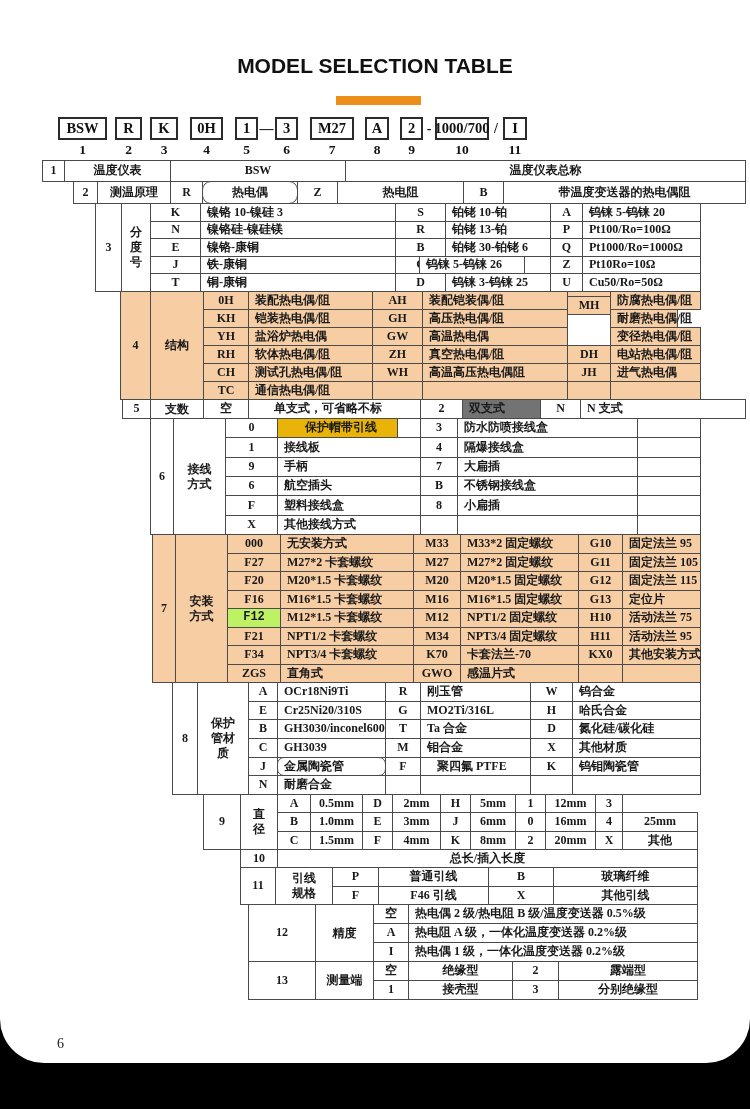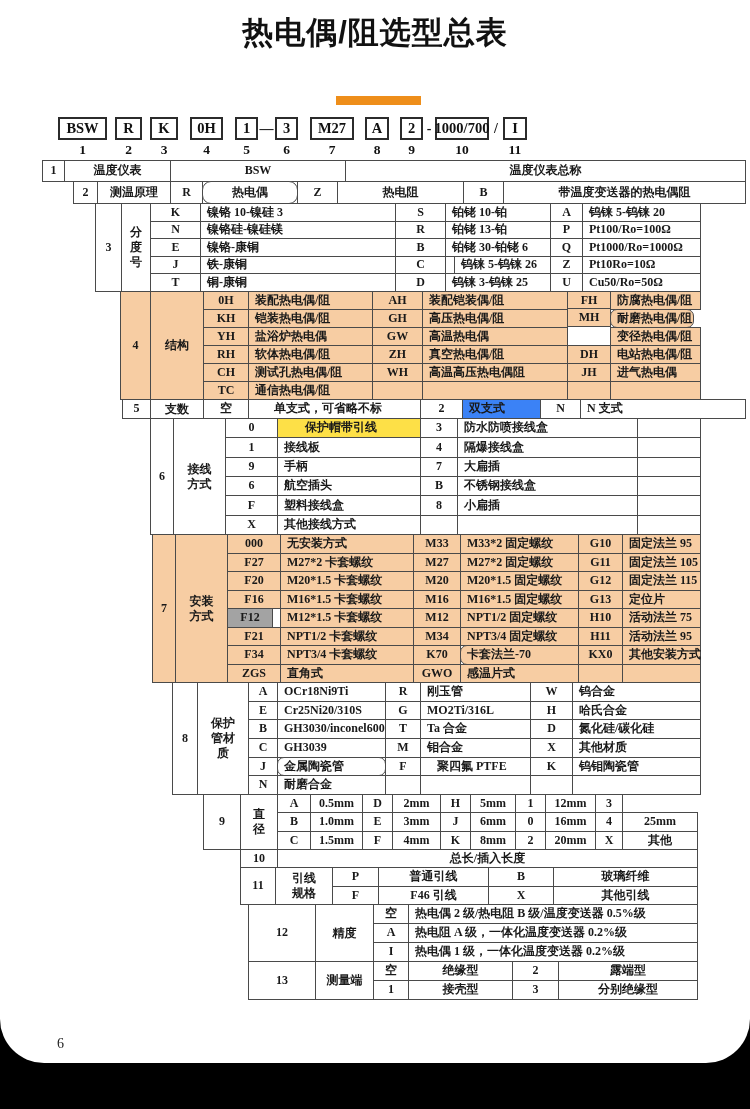--- a/index.html
+++ b/index.html
@@ -27,21 +27,21 @@
         line-height:1.1;}
   .cell.left{justify-content:flex-start;padding-left:6px;}
   .cell.multi{flex-direction:column;line-height:1.25;}
   .pagenum{position:absolute;left:57px;top:1036px;font-size:14px;color:#222;}
 </style>
 </head>
 <body>
 
 <div class="stage">
   <div class="card">
-    <div class="title">热电偶/阻选型总表</div>
+    <div class="subtitle">MODEL SELECTION TABLE</div>
     <div class="accent-bar" style="background: rgb(238, 142, 26);"></div>
     <div id="code-row">
         <div class="cbox" style="left: 58px; width: 49px;">BSW</div>
         <div class="cnum" style="left: 46px; width: 73px;">1</div>
         <div class="cbox" style="left: 115px; width: 27px;">R</div>
         <div class="cnum" style="left: 103px; width: 51px;">2</div>
         <div class="cbox" style="left: 150px; width: 28px;">K</div>
         <div class="cnum" style="left: 138px; width: 52px;">3</div>
         <div class="cbox" style="left: 190px; width: 33px;">0H</div>
         <div class="cnum" style="left: 178px; width: 57px;">4</div>
@@ -96,21 +96,21 @@
         <div class="cell left" style="left: 582px; top: 221px; width: 119px; height: 18px; background: rgb(255, 255, 255); border-color: rgb(74, 74, 74);">Pt100/Ro=100Ω</div>
         <div class="cell" style="left: 150px; top: 238px; width: 51px; height: 19px; background: rgb(255, 255, 255); border-color: rgb(74, 74, 74);">E</div>
         <div class="cell left" style="left: 200px; top: 238px; width: 196px; height: 19px; background: rgb(255, 255, 255); border-color: rgb(74, 74, 74);">镍铬-康铜</div>
         <div class="cell" style="left: 395px; top: 238px; width: 51px; height: 19px; background: rgb(255, 255, 255); border-color: rgb(74, 74, 74);">B</div>
         <div class="cell left" style="left: 445px; top: 238px; width: 106px; height: 19px; background: rgb(255, 255, 255); border-color: rgb(74, 74, 74);">铂铑 30-铂铑 6</div>
         <div class="cell" style="left: 550px; top: 238px; width: 33px; height: 19px; background: rgb(255, 255, 255); border-color: rgb(74, 74, 74);">Q</div>
         <div class="cell left" style="left: 582px; top: 238px; width: 119px; height: 19px; background: rgb(255, 255, 255); border-color: rgb(74, 74, 74);">Pt1000/Ro=1000Ω</div>
         <div class="cell" style="left: 150px; top: 256px; width: 51px; height: 18px; background: rgb(255, 255, 255); border-color: rgb(74, 74, 74);">J</div>
         <div class="cell left" style="left: 200px; top: 256px; width: 196px; height: 18px; background: rgb(255, 255, 255); border-color: rgb(74, 74, 74);">铁-康铜</div>
         <div class="cell" style="left: 395px; top: 256px; width: 51px; height: 18px; background: rgb(255, 255, 255); border-color: rgb(74, 74, 74);">C</div>
-        <div class="cell left" style="left: 454px; top: 256px; width: 106px; height: 18px; background: rgb(255, 255, 255); border-color: rgb(74, 74, 74);">钨铼 5-钨铼 26</div>
+        <div class="cell left" style="left: 419px; top: 256px; width: 106px; height: 18px; background: rgb(255, 255, 255); border-color: rgb(74, 74, 74);">钨铼 5-钨铼 26</div>
         <div class="cell" style="left: 550px; top: 256px; width: 33px; height: 18px; background: rgb(255, 255, 255); border-color: rgb(74, 74, 74);">Z</div>
         <div class="cell left" style="left: 582px; top: 256px; width: 119px; height: 18px; background: rgb(255, 255, 255); border-color: rgb(74, 74, 74);">Pt10Ro=10Ω</div>
         <div class="cell" style="left: 150px; top: 273px; width: 51px; height: 19px; background: rgb(255, 255, 255); border-color: rgb(74, 74, 74);">T</div>
         <div class="cell left" style="left: 200px; top: 273px; width: 196px; height: 19px; background: rgb(255, 255, 255); border-color: rgb(74, 74, 74);">铜-康铜</div>
         <div class="cell" style="left: 395px; top: 273px; width: 51px; height: 19px; background: rgb(255, 255, 255); border-color: rgb(74, 74, 74);">D</div>
         <div class="cell left" style="left: 445px; top: 273px; width: 106px; height: 19px; background: rgb(255, 255, 255); border-color: rgb(74, 74, 74);">钨铼 3-钨铼 25</div>
         <div class="cell" style="left: 550px; top: 273px; width: 33px; height: 19px; background: rgb(255, 255, 255); border-color: rgb(74, 74, 74);">U</div>
         <div class="cell left" style="left: 582px; top: 273px; width: 119px; height: 19px; background: rgb(255, 255, 255); border-color: rgb(74, 74, 74);">Cu50/Ro=50Ω</div>
         <div class="cell" style="left: 120px; top: 291px; width: 31px; height: 109px; background: rgb(247, 205, 163); border-color: rgb(74, 74, 74);">4</div>
         <div class="cell multi" style="left: 150px; top: 291px; width: 54px; height: 109px; background: rgb(247, 205, 163); border-color: rgb(74, 74, 74);">
@@ -119,22 +119,22 @@
         <div class="cell" style="left: 203px; top: 291px; width: 46px; height: 19px; background: rgb(247, 205, 163); border-color: rgb(74, 74, 74);">0H</div>
         <div class="cell left" style="left: 248px; top: 291px; width: 125px; height: 19px; background: rgb(247, 205, 163); border-color: rgb(74, 74, 74);">装配热电偶/阻</div>
         <div class="cell" style="left: 372px; top: 291px; width: 51px; height: 19px; background: rgb(247, 205, 163); border-color: rgb(74, 74, 74);">AH</div>
         <div class="cell left" style="left: 422px; top: 291px; width: 146px; height: 19px; background: rgb(247, 205, 163); border-color: rgb(74, 74, 74);">装配铠装偶/阻</div>
         <div class="cell" style="left: 567px; top: 291px; width: 44px; height: 19px; background: rgb(247, 205, 163); border-color: rgb(74, 74, 74);">FH</div>
         <div class="cell left" style="left: 610px; top: 291px; width: 91px; height: 19px; background: rgb(247, 205, 163); border-color: rgb(74, 74, 74);">防腐热电偶/阻</div>
         <div class="cell" style="left: 203px; top: 309px; width: 46px; height: 19px; background: rgb(247, 205, 163); border-color: rgb(74, 74, 74);">KH</div>
         <div class="cell left" style="left: 248px; top: 309px; width: 125px; height: 19px; background: rgb(247, 205, 163); border-color: rgb(74, 74, 74);">铠装热电偶/阻</div>
         <div class="cell" style="left: 372px; top: 309px; width: 51px; height: 19px; background: rgb(247, 205, 163); border-color: rgb(74, 74, 74);">GH</div>
         <div class="cell left" style="left: 422px; top: 309px; width: 146px; height: 19px; background: rgb(247, 205, 163); border-color: rgb(74, 74, 74);">高压热电偶/阻</div>
-        <div class="cell" style="left: 567px; top: 308px; width: 44px; height: 19px; background: rgb(247, 205, 163); border-color: rgb(74, 74, 74);">MH</div>
-        <div class="cell left" style="left: 610px; top: 309px; width: 84px; height: 19px; background: rgb(247, 205, 163); border-color: rgb(74, 74, 74); border-radius: 7px;">耐磨热电偶/阻</div>
+        <div class="cell" style="left: 567px; top: 296px; width: 44px; height: 19px; background: rgb(247, 205, 163); border-color: rgb(74, 74, 74);">MH</div>
+        <div class="cell left" style="left: 610px; top: 309px; width: 68px; height: 19px; background: rgb(247, 205, 163); border-color: rgb(74, 74, 74);">耐磨热电偶/阻</div>
         <div class="cell" style="left: 203px; top: 327px; width: 46px; height: 19px; background: rgb(247, 205, 163); border-color: rgb(74, 74, 74);">YH</div>
         <div class="cell left" style="left: 248px; top: 327px; width: 125px; height: 19px; background: rgb(247, 205, 163); border-color: rgb(74, 74, 74);">盐浴炉热电偶</div>
         <div class="cell" style="left: 372px; top: 327px; width: 51px; height: 19px; background: rgb(247, 205, 163); border-color: rgb(74, 74, 74);">GW</div>
         <div class="cell left" style="left: 422px; top: 327px; width: 146px; height: 19px; background: rgb(247, 205, 163); border-color: rgb(74, 74, 74);">高温热电偶</div>
         <div class="cell" style="left: 567px; top: 327px; width: 44px; height: 19px; background: rgb(247, 205, 163); border-color: rgb(74, 74, 74); margin-top: 37px;">BH</div>
         <div class="cell left" style="left: 610px; top: 327px; width: 91px; height: 19px; background: rgb(247, 205, 163); border-color: rgb(74, 74, 74);">变径热电偶/阻</div>
         <div class="cell" style="left: 203px; top: 345px; width: 46px; height: 19px; background: rgb(247, 205, 163); border-color: rgb(74, 74, 74);">RH</div>
         <div class="cell left" style="left: 248px; top: 345px; width: 125px; height: 19px; background: rgb(247, 205, 163); border-color: rgb(74, 74, 74);">软体热电偶/阻</div>
         <div class="cell" style="left: 372px; top: 345px; width: 51px; height: 19px; background: rgb(247, 205, 163); border-color: rgb(74, 74, 74);">ZH</div>
         <div class="cell left" style="left: 422px; top: 345px; width: 146px; height: 19px; background: rgb(247, 205, 163); border-color: rgb(74, 74, 74);">真空热电偶/阻</div>
@@ -152,30 +152,30 @@
         <div class="cell left" style="left: 422px; top: 381px; width: 146px; height: 19px; background: rgb(247, 205, 163); border-color: rgb(74, 74, 74);"></div>
         <div class="cell" style="left: 567px; top: 381px; width: 44px; height: 19px; background: rgb(247, 205, 163); border-color: rgb(74, 74, 74);"></div>
         <div class="cell left" style="left: 610px; top: 381px; width: 91px; height: 19px; background: rgb(247, 205, 163); border-color: rgb(74, 74, 74);"></div>
         <div class="cell" style="left: 122px; top: 399px; width: 29px; height: 20px; background: rgb(255, 255, 255); border-color: rgb(74, 74, 74);">5</div>
         <div class="cell multi" style="left: 150px; top: 399px; width: 54px; height: 20px; background: rgb(255, 255, 255); border-color: rgb(74, 74, 74);">
           <div>支数</div>
         </div>
         <div class="cell" style="left: 203px; top: 399px; width: 46px; height: 20px; background: rgb(255, 255, 255); border-color: rgb(74, 74, 74);">空</div>
         <div class="cell left" style="left: 248px; top: 399px; width: 173px; height: 20px; background: rgb(255, 255, 255); border-color: rgb(74, 74, 74); padding-left: 25px;">单支式，可省略不标</div>
         <div class="cell" style="left: 420px; top: 399px; width: 43px; height: 20px; background: rgb(255, 255, 255); border-color: rgb(74, 74, 74);">2</div>
-        <div class="cell left" style="left: 462px; top: 399px; width: 79px; height: 20px; background: #3b82f6; border-color: rgb(74, 74, 74);">双支式</div>
+        <div class="cell left" style="left: 462px; top: 399px; width: 79px; height: 20px; background: #737373; border-color: rgb(74, 74, 74);">双支式</div>
         <div class="cell" style="left: 540px; top: 399px; width: 41px; height: 20px; background: rgb(255, 255, 255); border-color: rgb(74, 74, 74);">N</div>
         <div class="cell left" style="left: 580px; top: 399px; width: 166px; height: 20px; background: rgb(255, 255, 255); border-color: rgb(74, 74, 74);">N 支式</div>
         <div class="cell" style="left: 150px; top: 418px; width: 24px; height: 117px; background: rgb(255, 255, 255); border-color: rgb(74, 74, 74);">6</div>
         <div class="cell multi" style="left: 173px; top: 418px; width: 53px; height: 117px; background: rgb(255, 255, 255); border-color: rgb(74, 74, 74);">
           <div>接线</div>
           <div>方式</div>
         </div>
         <div class="cell" style="left: 225px; top: 418px; width: 53px; height: 20px; background: rgb(255, 255, 255); border-color: rgb(74, 74, 74);">0</div>
-        <div class="cell left" style="left: 277px; top: 418px; width: 144px; height: 20px; background: #fde047; border-color: rgb(74, 74, 74); padding-left: 27px;">保护帽带引线</div>
+        <div class="cell left" style="left: 277px; top: 418px; width: 121px; height: 20px; background: #eab308; border-color: rgb(74, 74, 74); padding-left: 27px;">保护帽带引线</div>
         <div class="cell" style="left: 420px; top: 418px; width: 38px; height: 20px; background: rgb(255, 255, 255); border-color: rgb(74, 74, 74);">3</div>
         <div class="cell left" style="left: 457px; top: 418px; width: 181px; height: 20px; background: rgb(255, 255, 255); border-color: rgb(74, 74, 74);">防水防喷接线盒</div>
         <div class="cell" style="left: 637px; top: 418px; width: 64px; height: 20px; background: rgb(255, 255, 255); border-color: rgb(74, 74, 74);"></div>
         <div class="cell" style="left: 225px; top: 437px; width: 53px; height: 21px; background: rgb(255, 255, 255); border-color: rgb(74, 74, 74);">1</div>
         <div class="cell left" style="left: 277px; top: 437px; width: 144px; height: 21px; background: rgb(255, 255, 255); border-color: rgb(74, 74, 74);">接线板</div>
         <div class="cell" style="left: 420px; top: 437px; width: 38px; height: 21px; background: rgb(255, 255, 255); border-color: rgb(74, 74, 74);">4</div>
         <div class="cell left" style="left: 457px; top: 437px; width: 181px; height: 21px; background: rgb(255, 255, 255); border-color: rgb(74, 74, 74);">隔爆接线盒</div>
         <div class="cell" style="left: 637px; top: 437px; width: 64px; height: 21px; background: rgb(255, 255, 255); border-color: rgb(74, 74, 74);"></div>
         <div class="cell" style="left: 225px; top: 457px; width: 53px; height: 20px; background: rgb(255, 255, 255); border-color: rgb(74, 74, 74);">9</div>
         <div class="cell left" style="left: 277px; top: 457px; width: 144px; height: 20px; background: rgb(255, 255, 255); border-color: rgb(74, 74, 74);">手柄</div>
@@ -219,36 +219,36 @@
         <div class="cell" style="left: 413px; top: 571px; width: 48px; height: 20px; background: rgb(247, 205, 163); border-color: rgb(74, 74, 74);">M20</div>
         <div class="cell left" style="left: 460px; top: 571px; width: 119px; height: 20px; background: rgb(247, 205, 163); border-color: rgb(74, 74, 74);">M20*1.5 固定螺纹</div>
         <div class="cell" style="left: 578px; top: 571px; width: 45px; height: 20px; background: rgb(247, 205, 163); border-color: rgb(74, 74, 74);">G12</div>
         <div class="cell left" style="left: 622px; top: 571px; width: 79px; height: 20px; background: rgb(247, 205, 163); border-color: rgb(74, 74, 74);">固定法兰 115</div>
         <div class="cell" style="left: 227px; top: 590px; width: 54px; height: 19px; background: rgb(247, 205, 163); border-color: rgb(74, 74, 74);">F16</div>
         <div class="cell left" style="left: 280px; top: 590px; width: 134px; height: 19px; background: rgb(247, 205, 163); border-color: rgb(74, 74, 74);">M16*1.5 卡套螺纹</div>
         <div class="cell" style="left: 413px; top: 590px; width: 48px; height: 19px; background: rgb(247, 205, 163); border-color: rgb(74, 74, 74);">M16</div>
         <div class="cell left" style="left: 460px; top: 590px; width: 119px; height: 19px; background: rgb(247, 205, 163); border-color: rgb(74, 74, 74);">M16*1.5 固定螺纹</div>
         <div class="cell" style="left: 578px; top: 590px; width: 45px; height: 19px; background: rgb(247, 205, 163); border-color: rgb(74, 74, 74);">G13</div>
         <div class="cell left" style="left: 622px; top: 590px; width: 79px; height: 19px; background: rgb(247, 205, 163); border-color: rgb(74, 74, 74);">定位片</div>
-        <div class="cell" style="left: 227px; top: 608px; width: 46px; height: 20px; background: #a3a3a3; border-color: rgb(74, 74, 74);">F12</div>
+        <div class="cell" style="left: 227px; top: 608px; width: 54px; height: 20px; background: #bef264; border-color: rgb(74, 74, 74); font-family: Liberation Mono, monospace;">F12</div>
         <div class="cell left" style="left: 280px; top: 608px; width: 134px; height: 20px; background: rgb(247, 205, 163); border-color: rgb(74, 74, 74);">M12*1.5 卡套螺纹</div>
         <div class="cell" style="left: 413px; top: 608px; width: 48px; height: 20px; background: rgb(247, 205, 163); border-color: rgb(74, 74, 74);">M12</div>
         <div class="cell left" style="left: 460px; top: 608px; width: 119px; height: 20px; background: rgb(247, 205, 163); border-color: rgb(74, 74, 74);">NPT1/2 固定螺纹</div>
         <div class="cell" style="left: 578px; top: 608px; width: 45px; height: 20px; background: rgb(247, 205, 163); border-color: rgb(74, 74, 74);">H10</div>
         <div class="cell left" style="left: 622px; top: 608px; width: 79px; height: 20px; background: rgb(247, 205, 163); border-color: rgb(74, 74, 74);">活动法兰 75</div>
         <div class="cell" style="left: 227px; top: 627px; width: 54px; height: 19px; background: rgb(247, 205, 163); border-color: rgb(74, 74, 74);">F21</div>
         <div class="cell left" style="left: 280px; top: 627px; width: 134px; height: 19px; background: rgb(247, 205, 163); border-color: rgb(74, 74, 74);">NPT1/2 卡套螺纹</div>
         <div class="cell" style="left: 413px; top: 627px; width: 48px; height: 19px; background: rgb(247, 205, 163); border-color: rgb(74, 74, 74);">M34</div>
         <div class="cell left" style="left: 460px; top: 627px; width: 119px; height: 19px; background: rgb(247, 205, 163); border-color: rgb(74, 74, 74);">NPT3/4 固定螺纹</div>
         <div class="cell" style="left: 578px; top: 627px; width: 45px; height: 19px; background: rgb(247, 205, 163); border-color: rgb(74, 74, 74);">H11</div>
         <div class="cell left" style="left: 622px; top: 627px; width: 79px; height: 19px; background: rgb(247, 205, 163); border-color: rgb(74, 74, 74);">活动法兰 95</div>
         <div class="cell" style="left: 227px; top: 645px; width: 54px; height: 20px; background: rgb(247, 205, 163); border-color: rgb(74, 74, 74);">F34</div>
         <div class="cell left" style="left: 280px; top: 645px; width: 134px; height: 20px; background: rgb(247, 205, 163); border-color: rgb(74, 74, 74);">NPT3/4 卡套螺纹</div>
         <div class="cell" style="left: 413px; top: 645px; width: 48px; height: 20px; background: rgb(247, 205, 163); border-color: rgb(74, 74, 74);">K70</div>
-        <div class="cell left" style="left: 460px; top: 645px; width: 143px; height: 20px; background: rgb(247, 205, 163); border-color: rgb(74, 74, 74); border-radius: 7px;">卡套法兰-70</div>
+        <div class="cell left" style="left: 460px; top: 645px; width: 143px; height: 20px; background: rgb(247, 205, 163); border-color: rgb(74, 74, 74);">卡套法兰-70</div>
         <div class="cell" style="left: 578px; top: 645px; width: 45px; height: 20px; background: rgb(247, 205, 163); border-color: rgb(74, 74, 74);">KX0</div>
         <div class="cell left" style="left: 622px; top: 645px; width: 79px; height: 20px; background: rgb(247, 205, 163); border-color: rgb(74, 74, 74);">其他安装方式</div>
         <div class="cell" style="left: 227px; top: 664px; width: 54px; height: 19px; background: rgb(247, 205, 163); border-color: rgb(74, 74, 74);">ZGS</div>
         <div class="cell left" style="left: 280px; top: 664px; width: 134px; height: 19px; background: rgb(247, 205, 163); border-color: rgb(74, 74, 74);">直角式</div>
         <div class="cell" style="left: 413px; top: 664px; width: 48px; height: 19px; background: rgb(247, 205, 163); border-color: rgb(74, 74, 74);">GWO</div>
         <div class="cell left" style="left: 460px; top: 664px; width: 119px; height: 19px; background: rgb(247, 205, 163); border-color: rgb(74, 74, 74);">感温片式</div>
         <div class="cell" style="left: 578px; top: 664px; width: 45px; height: 19px; background: rgb(247, 205, 163); border-color: rgb(74, 74, 74);"></div>
         <div class="cell left" style="left: 622px; top: 664px; width: 79px; height: 19px; background: rgb(247, 205, 163); border-color: rgb(74, 74, 74);"></div>
         <div class="cell" style="left: 172px; top: 682px; width: 26px; height: 113px; background: rgb(255, 255, 255); border-color: rgb(74, 74, 74);">8</div>
         <div class="cell multi" style="left: 197px; top: 682px; width: 52px; height: 113px; background: rgb(255, 255, 255); border-color: rgb(74, 74, 74);">

